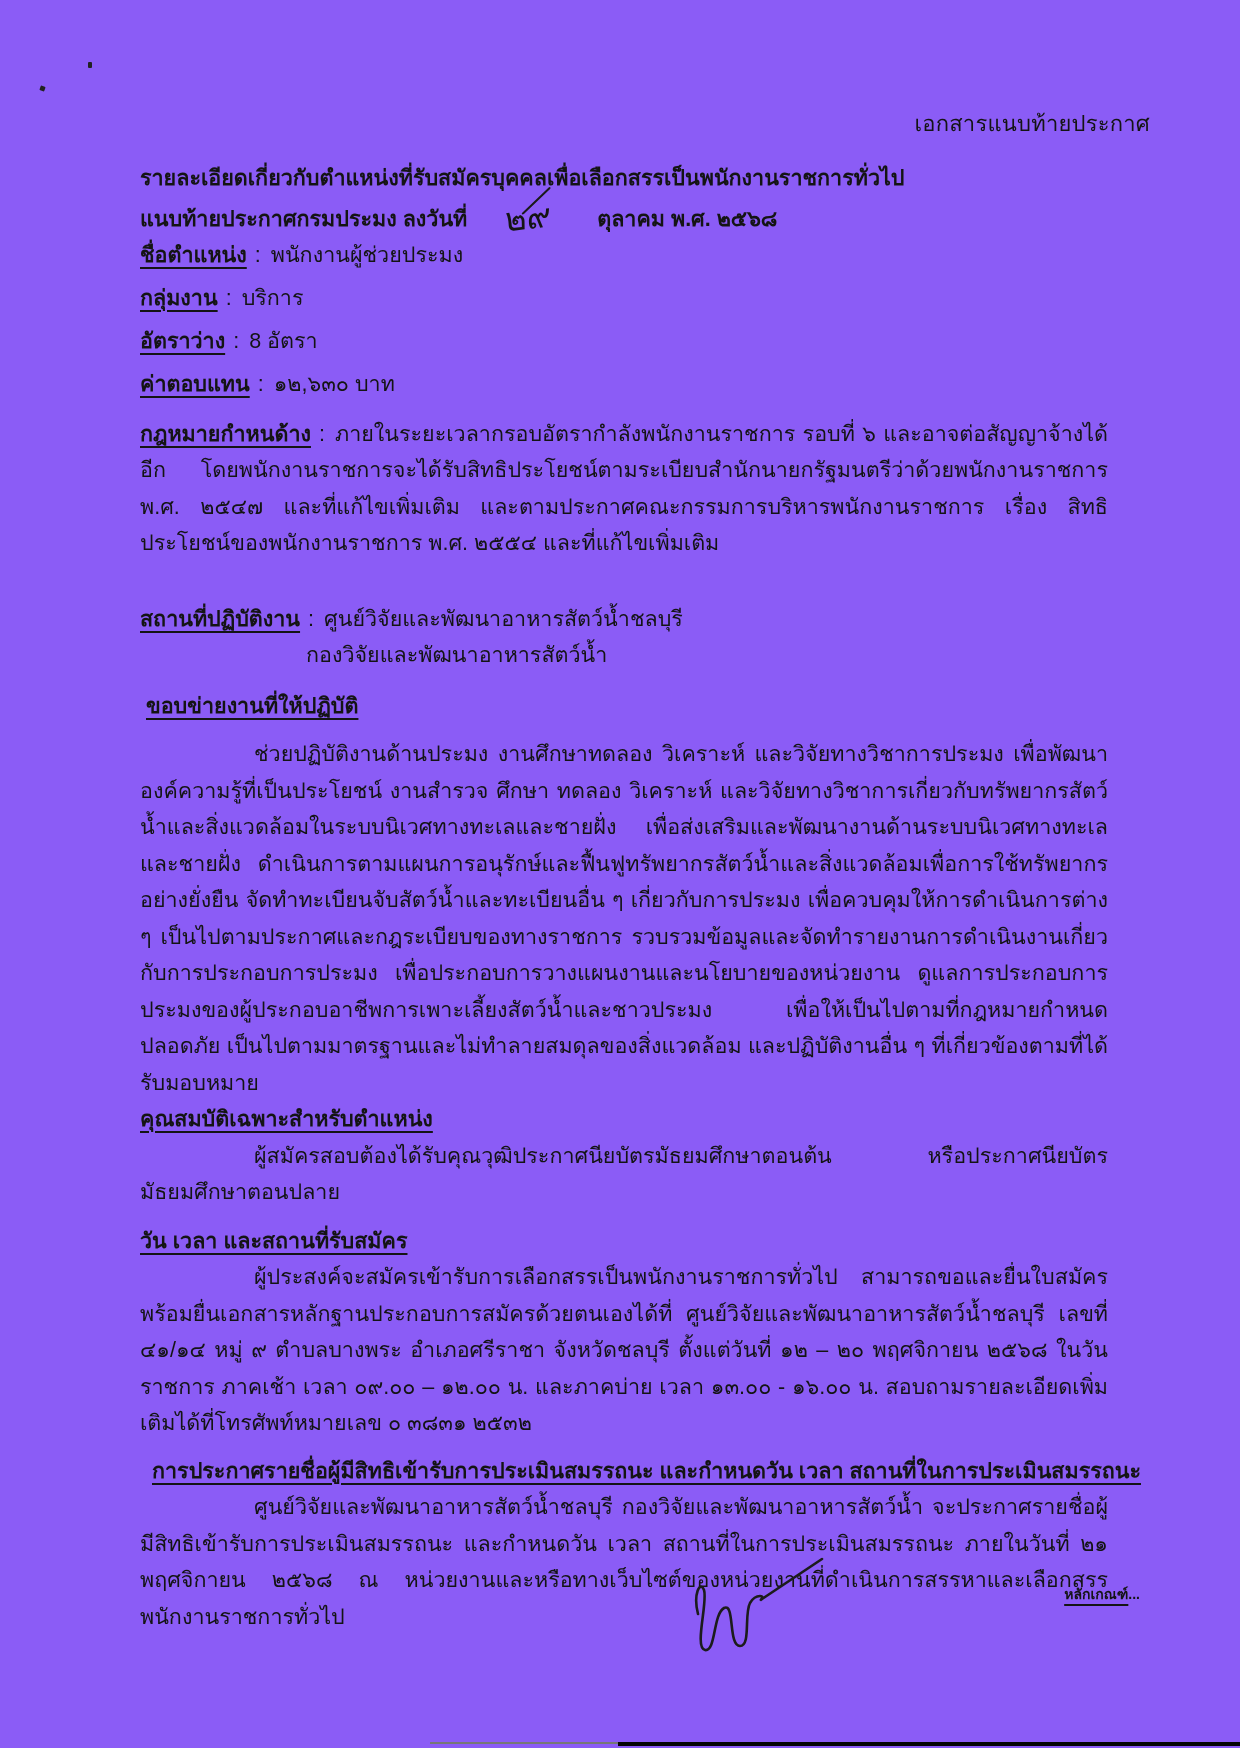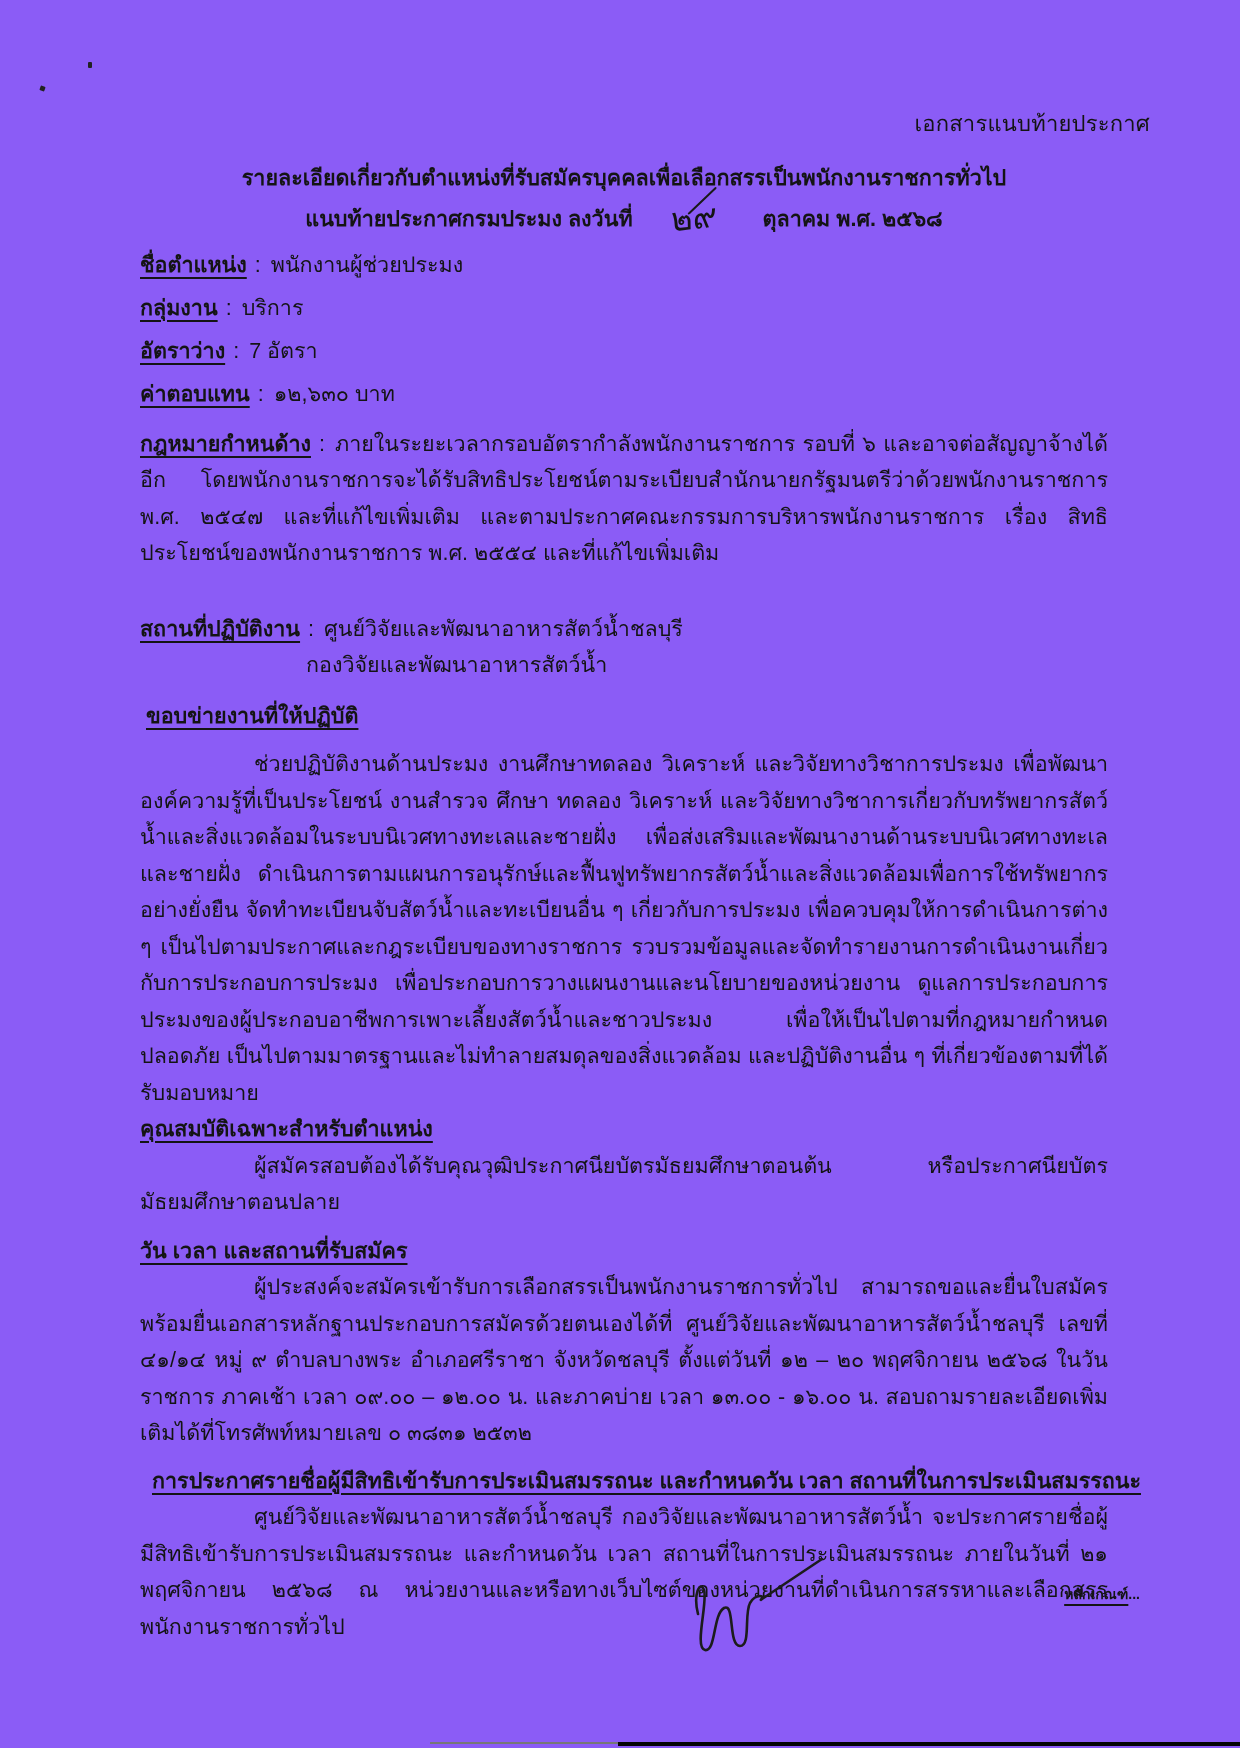--- a/index.html
+++ b/index.html
@@ -12,39 +12,39 @@
     overflow:hidden;
   }
   .corner-tag {
     position:absolute; top:106px; right:90px;
     font-size:22px; font-weight:500; letter-spacing:.2px;
   }
   .content {
     position:absolute; top:160px; left:140px; width:968px;
     font-size:21.5px; line-height:36.5px;
   }
-  .title { text-align:center; font-weight:600; }
+  .title { text-align:left; font-weight:600; }
   .title-line { white-space:nowrap; }
   .handwritten {
     display:inline-block; font-size:33px; font-weight:400;
     transform:rotate(-7deg) skewX(-6deg);
     margin:0 46px 0 38px; position:relative; top:3px;
     font-family:"DejaVu Serif",serif;
   }
   .handwritten .tick {
     position:absolute; left:14px; top:-12px; width:34px; height:26px;
   }
   .h {
     font-weight:700;
     text-decoration:underline;
     text-underline-offset:5px;
     text-decoration-thickness:1.6px;
   }
   .sep { margin:0 10px 0 8px; }
-  .fields { margin-top:10px; }
+  .fields { margin-top:0; }
   .field-row { height:36.5px; margin-bottom:6.5px; white-space:nowrap; }
   .para { text-align:justify; }
   .para.indent { text-indent:114px; }
   .block-emp { margin-top:13px; }
   .block-workplace { margin-top:39px; }
   .workplace-line2 { padding-left:166px; }
   .sec-heading { margin-top:0; white-space:nowrap; }
   .mt14 { margin-top:14px;margin-left:6px; }
   .mt12 { margin-top:12px; }
   .mt11 { margin-top:11px;margin-left:12px; }
@@ -91,21 +91,21 @@
     </div>
 
     <div class="fields">
       <div class="field-row">
         <span class="h">ชื่อตำแหน่ง</span><span class="sep">:</span><span>พนักงานผู้ช่วยประมง</span>
       </div>
       <div class="field-row">
         <span class="h">กลุ่มงาน</span><span class="sep">:</span><span>บริการ</span>
       </div>
       <div class="field-row">
-        <span class="h">อัตราว่าง</span><span class="sep">:</span><span>7 อัตรา</span>
+        <span class="h">อัตราว่าง</span><span class="sep">:</span><span>8 อัตรา</span>
       </div>
       <div class="field-row">
         <span class="h">ค่าตอบแทน</span><span class="sep">:</span><span>๑๒,๖๓๐ บาท</span>
       </div>
     </div>
 
     <div class="para block-emp">
       <span class="h">กฎหมายกำหนด้าง</span><span class="sep">:</span><span>ภายในระยะเวลากรอบอัตรากำลังพนักงานราชการ รอบที่ ๖ และอาจต่อสัญญาจ้างได้อีก โดยพนักงานราชการจะได้รับสิทธิประโยชน์ตามระเบียบสำนักนายกรัฐมนตรีว่าด้วยพนักงานราชการ พ.ศ. ๒๕๔๗ และที่แก้ไขเพิ่มเติม และตามประกาศคณะกรรมการบริหารพนักงานราชการ เรื่อง สิทธิประโยชน์ของพนักงานราชการ พ.ศ. ๒๕๕๔ และที่แก้ไขเพิ่มเติม</span>
     </div>
 

